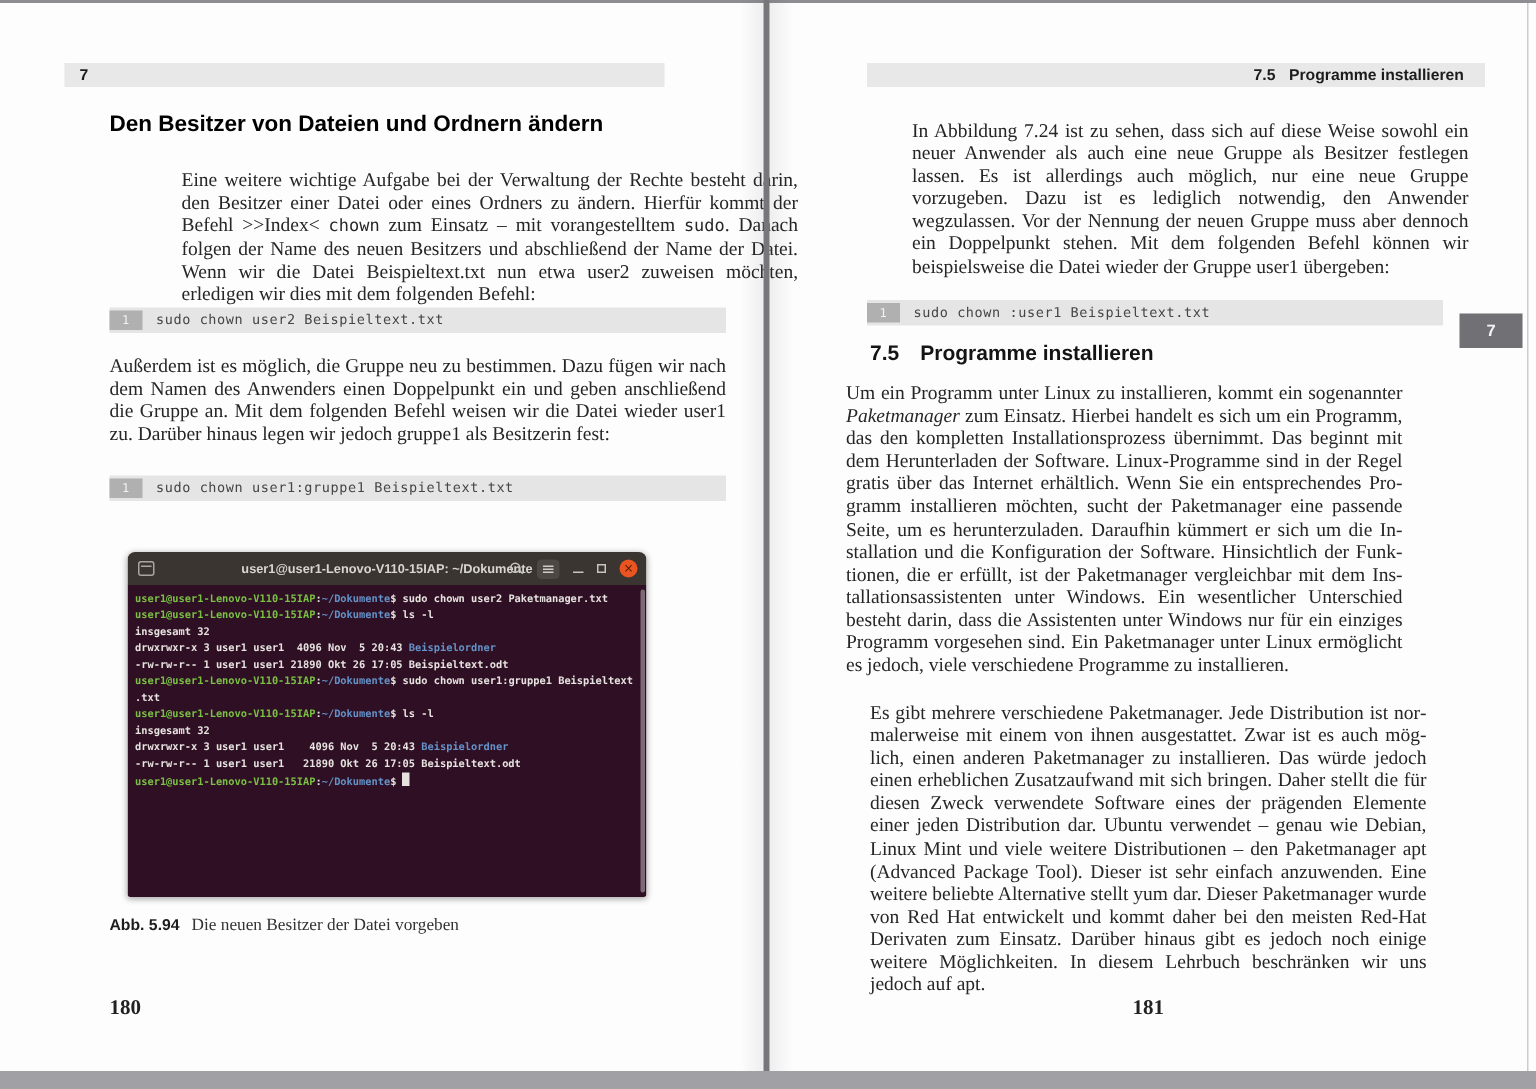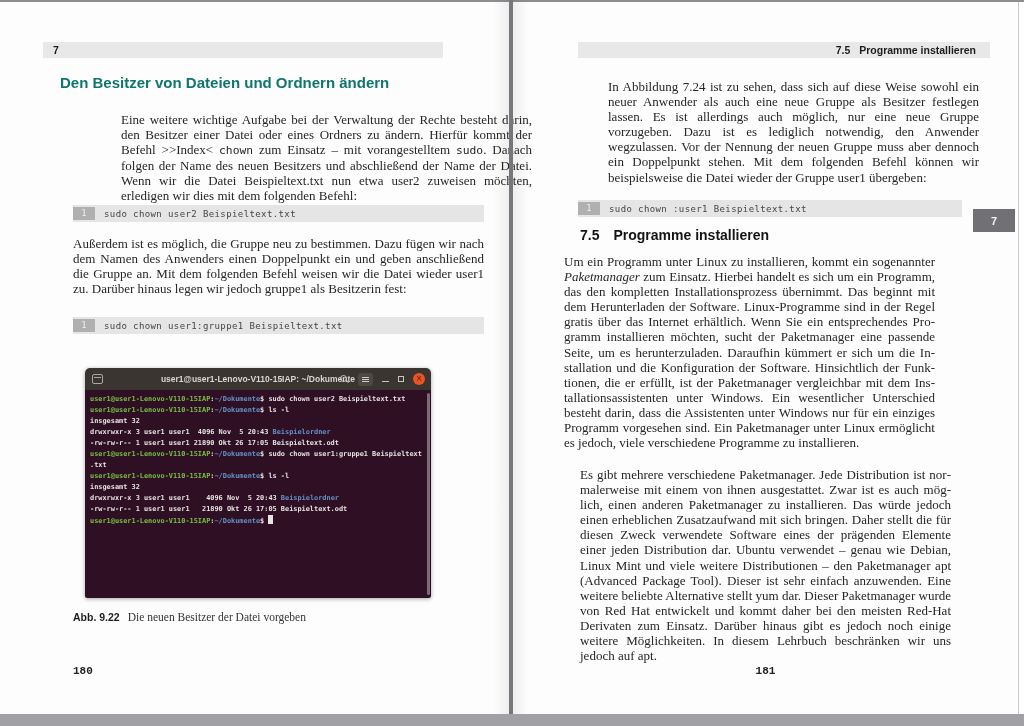--- a/index.html
+++ b/index.html
@@ -23,23 +23,23 @@
     position:absolute; height:16px; background:var(--head-bar, #e8e8e8);
     display:flex; align-items:center;
     font-family:"Liberation Sans", sans-serif; font-weight:bold;
     font-size:10.5px; color:var(--head-text, #1c1c1c);
   }
   .running-head.left { left:43px; top:42px; width:400px; padding-left:10px; gap:12px; }
   .running-head.right { left:578px; top:42px; width:412px; justify-content:flex-end; padding-right:14px; gap:9px; }
 
   
   .sub-heading {
-    position:absolute; left:60px; top:74px;
-    font-family:"Liberation Sans", sans-serif; font-weight:bold;
-    font-size:15px; color:#0f766e;
+    position:absolute; left:73px; top:74px;
+    font-family:"Liberation Sans", sans-serif; font-weight:bold;
+    font-size:15px; color:#000000;
   }
   .section-heading {
     position:absolute; left:580px; top:227px;
     font-family:"Liberation Sans", sans-serif; font-weight:bold;
     font-size:14px; color:#141414; display:flex; gap:14px;
   }
 
   
   .para {
     position:absolute; font-size:13px; line-height:15.1px;
@@ -75,22 +75,22 @@
     position:absolute; left:973px; top:209px; width:42px; height:23px;
     background:var(--tab-bg, #717175); color:var(--tab-text, #f4f4f4);
     font-family:"Liberation Sans", sans-serif; font-weight:bold; font-size:11px;
     display:flex; align-items:center; justify-content:center;
   }
 
   
   .caption { position:absolute; left:73px; top:611px; width:411px; font-size:11.5px; color:#333; }
   .caption .cap-label { font-family:"Liberation Sans", sans-serif; font-weight:bold; font-size:10.5px; color:#1d1d1d; margin-right:8px; }
   .page-num {
-    position:absolute; top:665px; font-family:Liberation Mono, monospace;
-    font-weight:bold; font-size:11px; color:#222;
+    position:absolute; top:665px; font-family:Liberation Serif, serif;
+    font-weight:bold; font-size:14px; color:#222;
   }
   .page-num.left { left:73px; }
   .page-num.right { left:580px; width:371px; text-align:center; }
 
   
   .terminal {
     position:absolute; left:85px; top:368px; width:346px; height:230px;
     border-radius:5px 5px 2px 2px; overflow:hidden;
     box-shadow:0 1px 4px rgba(0,0,0,0.35);
   }
@@ -174,38 +174,38 @@
         <span class="tb-search"></span>
         <span class="tb-menu">
             <span class="menu-glyph"></span>
           </span>
         <span class="tb-min"></span>
         <span class="tb-max"></span>
         <span class="tb-close">×</span>
       </span>
     </div>
     <div class="term-body">
-        <div class="term-line"><span class="c-green">user1@user1-Lenovo-V110-15IAP</span><span class="c-white">:</span><span class="c-blue">~/Dokumente</span><span class="c-white">$ sudo chown user2 Beispieltext.txt</span></div>
+        <div class="term-line"><span class="c-green">user1@user1-Lenovo-V110-15IAP</span><span class="c-white">:</span><span class="c-blue">~/Dokumente</span><span class="c-white">$ sudo chown user2 Paketmanager.txt</span></div>
         <div class="term-line"><span class="c-green">user1@user1-Lenovo-V110-15IAP</span><span class="c-white">:</span><span class="c-blue">~/Dokumente</span><span class="c-white">$ ls -l</span></div>
         <div class="term-line"><span class="c-white">insgesamt 32</span></div>
         <div class="term-line"><span class="c-white">drwxrwxr-x 3 user1 user1  4096 Nov  5 20:43 </span><span class="c-blue">Beispielordner</span></div>
         <div class="term-line"><span class="c-white">-rw-rw-r-- 1 user1 user1 21890 Okt 26 17:05 Beispieltext.odt</span></div>
         <div class="term-line"><span class="c-green">user1@user1-Lenovo-V110-15IAP</span><span class="c-white">:</span><span class="c-blue">~/Dokumente</span><span class="c-white">$ sudo chown user1:gruppe1 Beispieltext</span></div>
         <div class="term-line"><span class="c-white">.txt</span></div>
         <div class="term-line"><span class="c-green">user1@user1-Lenovo-V110-15IAP</span><span class="c-white">:</span><span class="c-blue">~/Dokumente</span><span class="c-white">$ ls -l</span></div>
         <div class="term-line"><span class="c-white">insgesamt 32</span></div>
         <div class="term-line"><span class="c-white">drwxrwxr-x 3 user1 user1    4096 Nov  5 20:43 </span><span class="c-blue">Beispielordner</span></div>
         <div class="term-line"><span class="c-white">-rw-rw-r-- 1 user1 user1   21890 Okt 26 17:05 Beispieltext.odt</span></div>
         <div class="term-line"><span class="c-green">user1@user1-Lenovo-V110-15IAP</span><span class="c-white">:</span><span class="c-blue">~/Dokumente</span><span class="c-white">$ </span><span class="term-cursor"></span></div>
       </div>
     <div class="term-scrollbar"></div>
   </div>
 
   <div class="caption">
-    <span class="cap-label">Abb. 9.22</span><span>Die neuen Besitzer der Datei vorgeben</span>
+    <span class="cap-label">Abb. 5.94</span><span>Die neuen Besitzer der Datei vorgeben</span>
   </div>
 
   <div class="page-num left">180</div>
 
   <div class="running-head right">
     <span>7.5</span>
     <span>Programme installieren</span>
   </div>
 
   <p class="para p-rp1"><span>In Abbildung 7.24 ist zu sehen, dass sich auf diese Weise sowohl ein neu­er Anwender als auch eine neue Gruppe als Besitzer festlegen lassen. Es ist allerdings auch möglich, nur eine neue Gruppe vorzugeben. Dazu ist es lediglich notwendig, den Anwender wegzulassen. Vor der Nennung der neuen Gruppe muss aber dennoch ein Doppelpunkt stehen. Mit dem folgenden Befehl können wir beispielsweise die Datei wieder der Gruppe user1 übergeben:</span></p>

